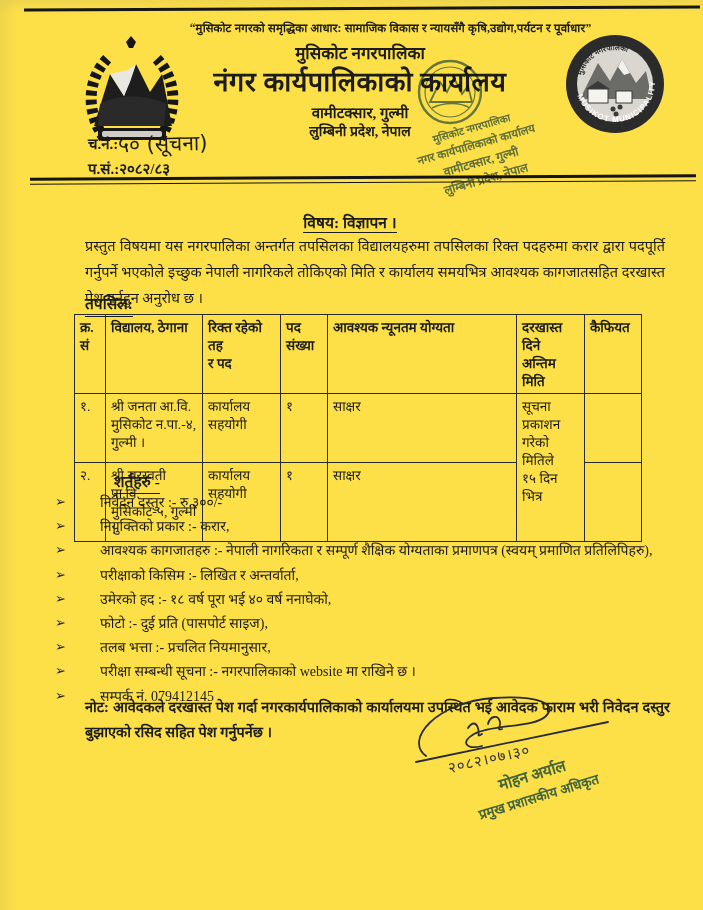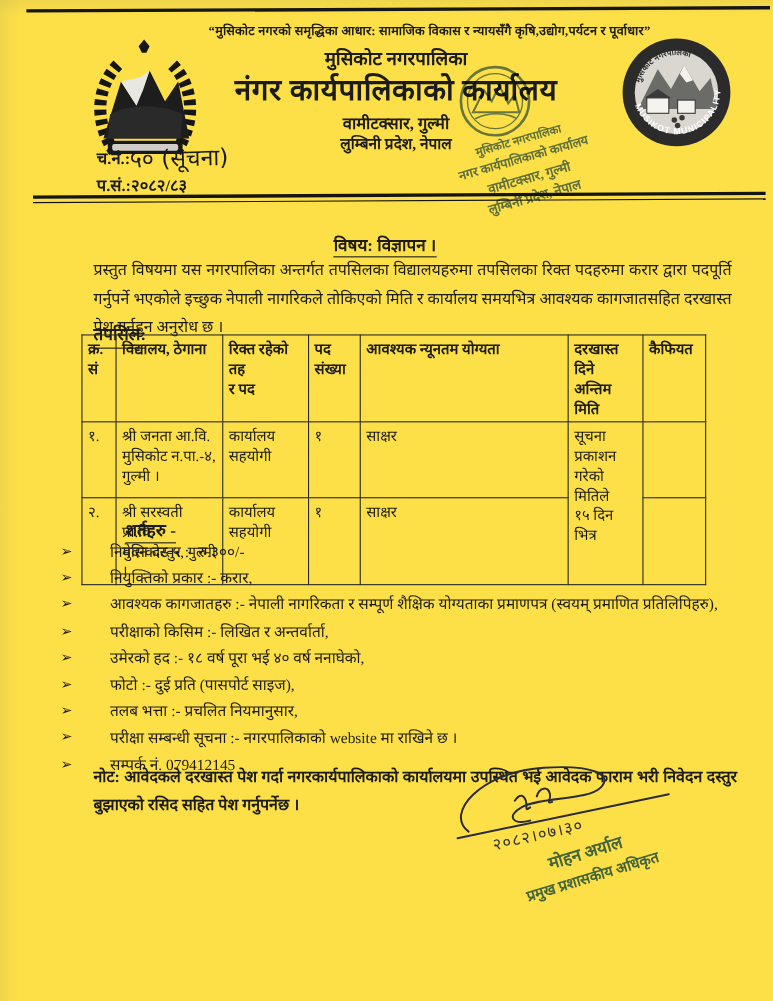--- a/index.html
+++ b/index.html
@@ -52,21 +52,21 @@
   .ref-hand{font-size:21px;font-weight:normal;font-family:"DejaVu Sans",sans-serif;display:inline-block;transform:rotate(-1.5deg);vertical-align:-2px;}
   .patraline{left:88px;top:158px;font-size:15px;font-weight:bold;}
   .hrule{left:30px;top:176px;width:666px;height:3px;border-top:3.5px solid #141414;border-bottom:1.5px solid #141414;transform:rotate(-.3deg);}
   
   .pubdate{right:10px;top:190px;font-size:14.5px;font-weight:bold;border-bottom:1.3px solid #1c1c1c;padding-bottom:1px;}
   .subject{left:100px;top:211px;width:500px;text-align:center;font-size:15.5px;font-weight:bold;}
   .subject span{border-bottom:1.5px solid #1c1c1c;padding-bottom:1px;}
   .bodypara{left:85px;top:233px;width:580px;font-size:14.5px;line-height:1.8;text-align:justify;}
   .tapasil{left:85px;top:292px;font-size:15.5px;font-weight:bold;border-bottom:1.5px solid #1c1c1c;padding-bottom:2px;}
   
-  table.vac{left:74px;top:304px;border-collapse:collapse;table-layout:fixed;width:567px;position:absolute;font-size:13.5px;}
+  table.vac{left:74px;top:314px;border-collapse:collapse;table-layout:fixed;width:567px;position:absolute;font-size:13.5px;}
   table.vac th,table.vac td{border:1.6px solid #2a2a2a;padding:3px 5px;vertical-align:top;text-align:left;font-weight:bold;}
   table.vac th{height:46px;}
   table.vac td{font-weight:normal;font-size:13.5px;}
   td.mid{vertical-align:middle;}
   td.ctr{text-align:center;vertical-align:middle;}
   tr.r1 td{height:62px;}
   tr.r2 td{height:48px;}
   
   .sharta{left:114px;top:470px;font-size:15.5px;font-weight:bold;border-bottom:1.5px solid #1c1c1c;padding-bottom:1px;}
   .condlist{left:55px;top:494px;width:620px;list-style:none;margin:0;padding:0;}

